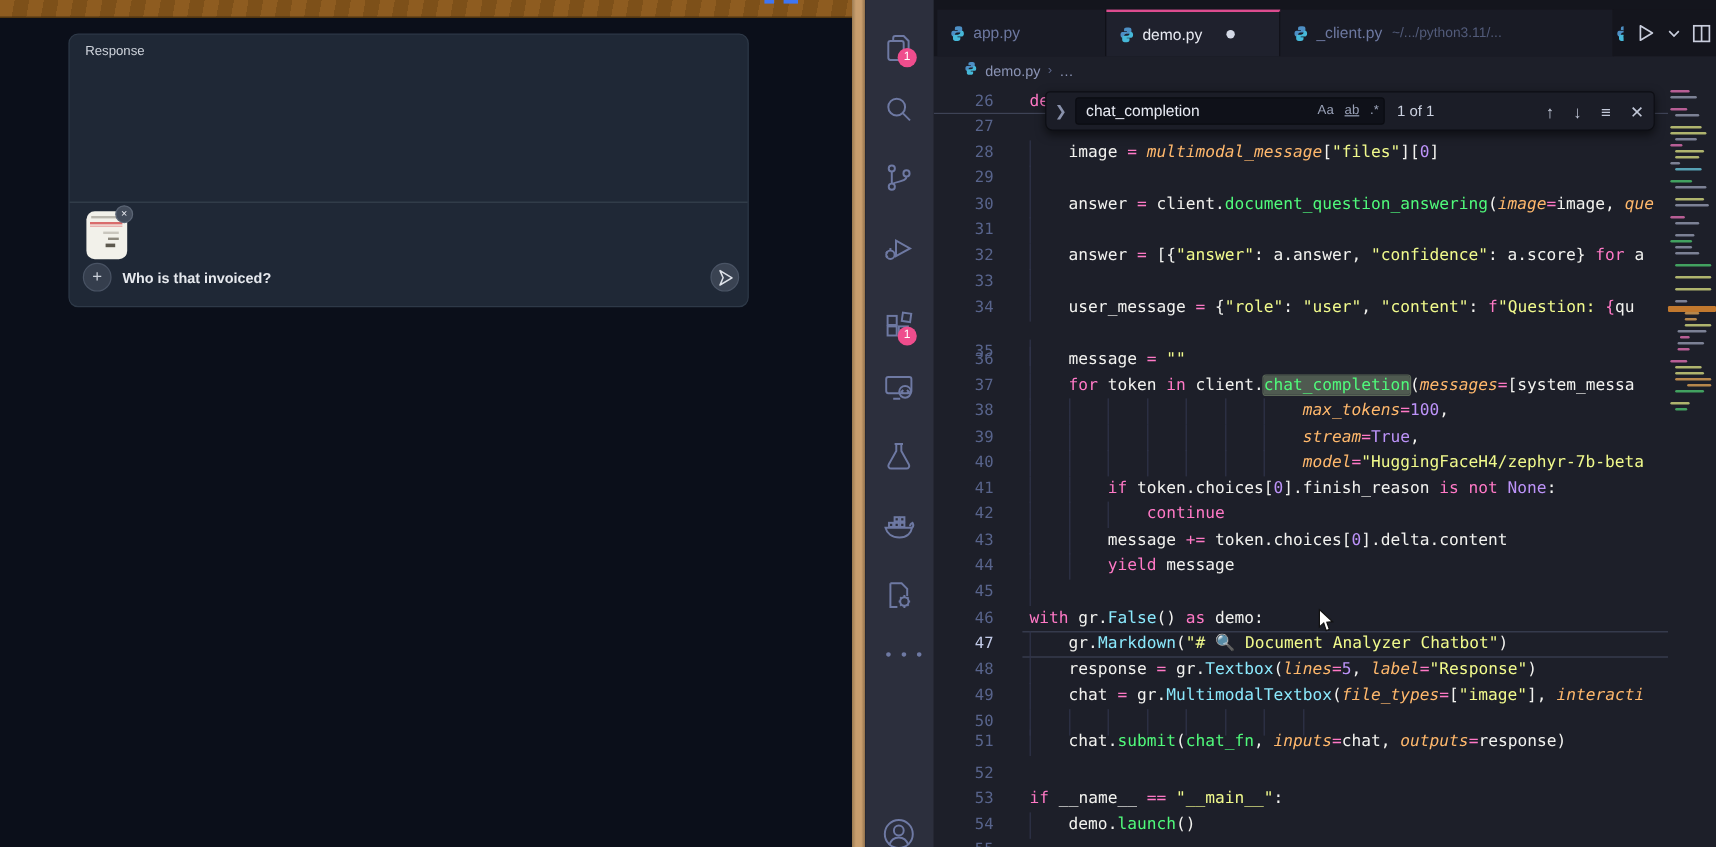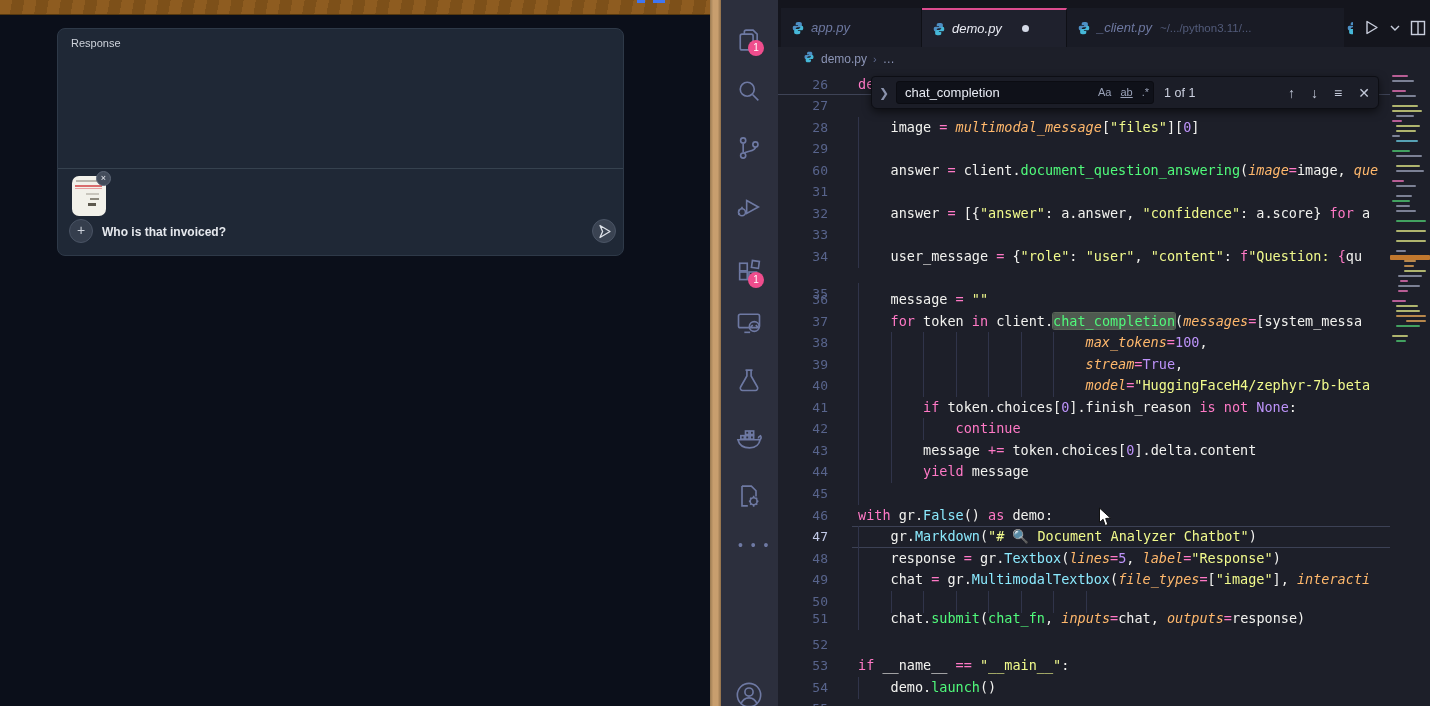--- a/index.html
+++ b/index.html
@@ -58,21 +58,21 @@
   .ab-icon { position:absolute; left:14px; width:28px; height:28px; color:#6e79a3; }
   .ab-icon svg { width:28px; height:28px; stroke:currentColor; fill:none; stroke-width:1.4; }
   .ab-dots { color:#6e79a3; font-size:14px; letter-spacing:2px; left:17px; }
   .badge { position:absolute; left:27px; width:16px; height:16px; border-radius:50%;
     background:#ef4d8d; color:#fff; font-size:10px; line-height:16px; text-align:center; z-index:7; }
 
   .tabbar { position:absolute; left:57px; right:0; top:0; height:47px; background:#14151d; }
   .tab { position:absolute; top:8px; height:39px; display:flex; align-items:center; gap:6px;
     padding:0 10px; border-right:1px solid #0f1016; cursor:pointer; }
   .tab .picon { width:14px; height:14px; flex:0 0 14px; }
-  .tab-label { font-size:13px; color:#6d78a0; white-space:nowrap;font-style:italic; }
+  .tab-label { font-size:13px; color:#6d78a0; white-space:nowrap; }
   .tab-desc { font-size:11.5px; color:#525b7a; white-space:nowrap; margin-left:2px; }
   .tab-app    { left:3px;   width:141px; background:#191b25; }
   .tab-demo   { left:144px; width:145px; background:#1f212d; border-top:2px solid #dc4c8f; }
   .tab-demo .tab-label { color:#e8eaf2; }
   .tab-client { left:289px; width:278px; background:#191b25;text-align:center; }
   .dirty-dot { width:7px; height:7px; border-radius:50%; background:#d4d9e6; margin-left:14px; }
   .actions { position:absolute; right:0; top:8px; width:86px; height:39px; background:#14151d;
     display:flex; align-items:center; gap:10px; padding-left:2px; }
   .actions .sliver { width:7px; height:14px; overflow:hidden; }
   .icon-btn { color:#c9cedd; cursor:pointer; display:flex; align-items:center; }
@@ -338,21 +338,21 @@
             <span class="lnum">28</span>
             <i class="guide" style="left: 80px;"></i>
             <span class="ltext"><span class="tk-w">    image </span><span class="tk-p">=</span><span class="tk-w"> </span><span class="tk-o">multimodal_message</span><span class="tk-w">[</span><span class="tk-y">"files"</span><span class="tk-w">][</span><span class="tk-u">0</span><span class="tk-w">]</span></span>
           </div>
           <div class="crow" style="top: 68.15px;">
             <span class="lnum">29</span>
             <i class="guide" style="left: 80px;"></i>
             <span class="ltext"></span>
           </div>
           <div class="crow" style="top: 89.7px;">
-            <span class="lnum">60</span>
+            <span class="lnum">30</span>
             <i class="guide" style="left: 80px;"></i>
             <span class="ltext"><span class="tk-w">    answer </span><span class="tk-p">=</span><span class="tk-w"> client.</span><span class="tk-g">document_question_answering</span><span class="tk-w">(</span><span class="tk-o">image</span><span class="tk-p">=</span><span class="tk-w">image, </span><span class="tk-o">que</span></span>
           </div>
           <div class="crow" style="top: 111.25px;">
             <span class="lnum">31</span>
             <i class="guide" style="left: 80px;"></i>
             <span class="ltext"></span>
           </div>
           <div class="crow" style="top: 132.8px;">
             <span class="lnum">32</span>

